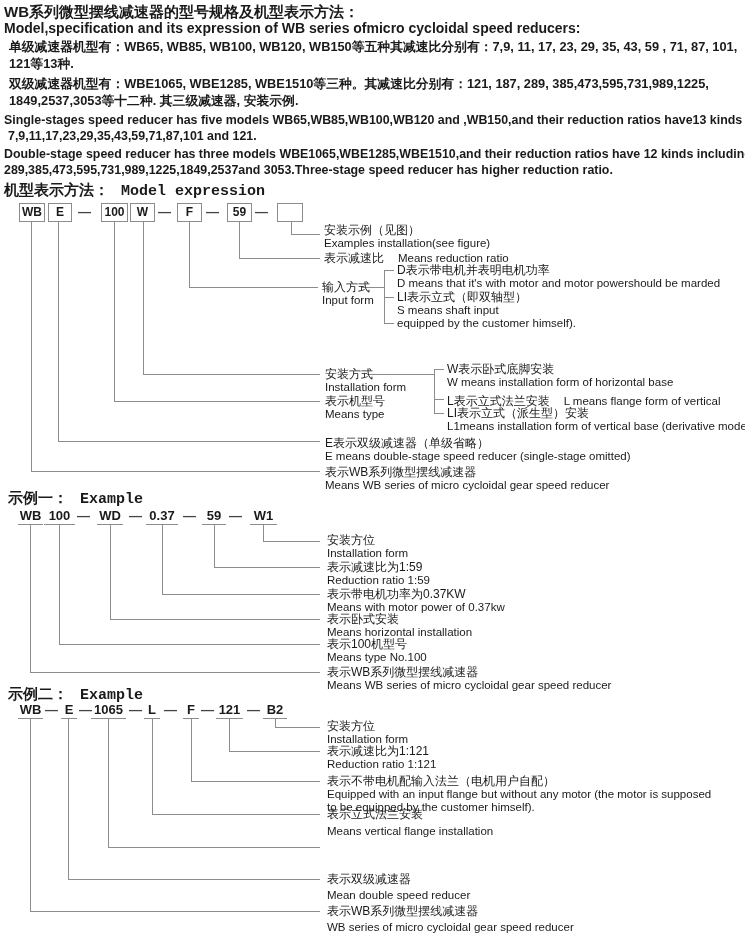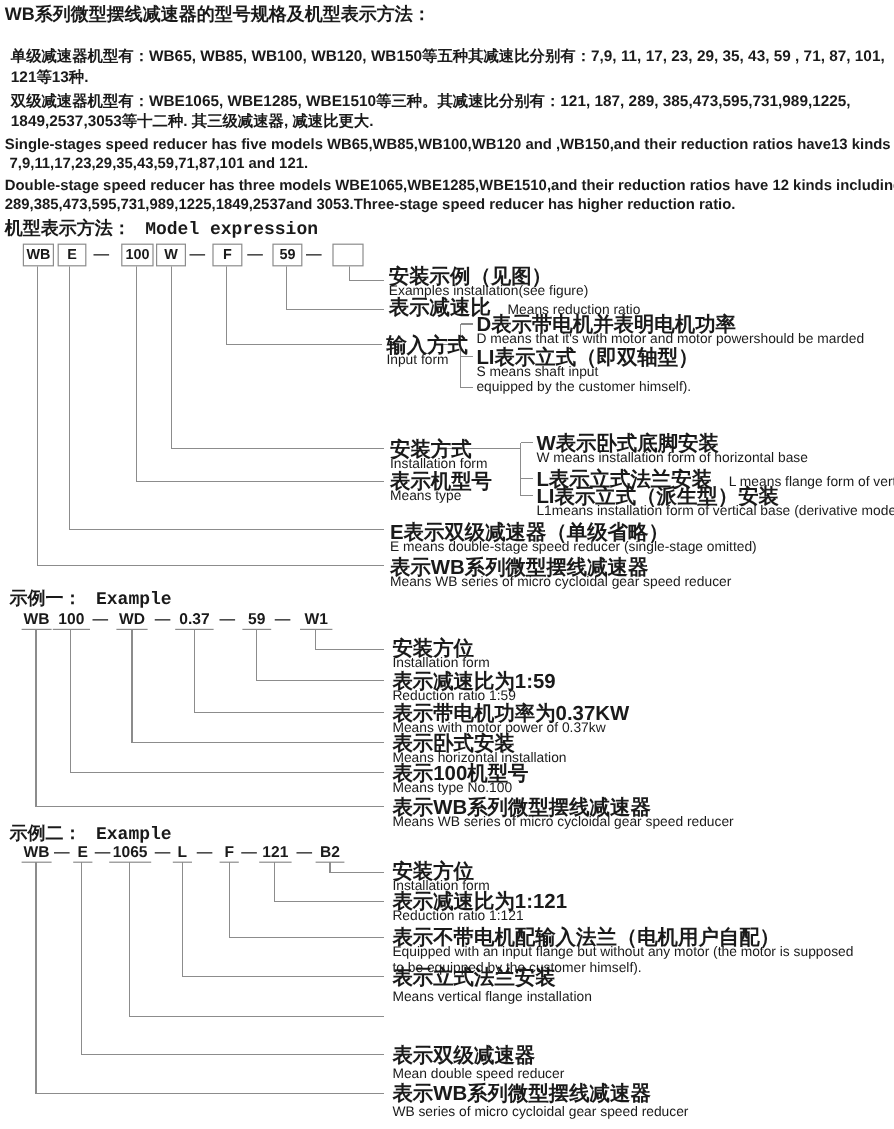--- a/index.html
+++ b/index.html
@@ -17,21 +17,21 @@
   .code-box{
     position:absolute;height:19px;border:1px solid #8c8c8c;box-sizing:border-box;
     font-size:12px;font-weight:bold;text-align:center;line-height:17px;background:#fff;
   }
   .dash{font-size:13px;font-weight:bold;color:#444;}
   .item{
     position:absolute;height:16px;border-bottom:1px solid #8c8c8c;
     font-size:13px;font-weight:bold;text-align:center;line-height:15px;
   }
   .lbl{position:absolute;white-space:nowrap;line-height:13px;}
-  .lbl .cn{display:block;font-size:17px;font-weight:bold;}
+  .lbl .cn{display:block;font-size:12px;font-weight:normal;}
   .lbl .en{display:block;font-size:11.5px;font-weight:normal;}
   .lbl .row .cn,.lbl .row .en{display:inline;}
   .lbl .row .en{margin-left:14px;}
   svg.lines{position:absolute;left:0;top:0;pointer-events:none;}
 </style>
 </head>
 <body>
 
 <div class="page">
 
@@ -59,25 +59,26 @@
     <path d="M275 718 V727 H320"></path>
     <path d="M229 718 V751 H320"></path>
     <path d="M191 718 V781 H320"></path>
     <path d="M152 718 V814 H320"></path>
     <path d="M108 718 V847 H320"></path>
     <path d="M68 718 V879 H320"></path>
     <path d="M30 718 V911 H320"></path>
   </svg>
 
   <div class="abs title-cn" style="left:4px;top:3px">WB系列微型摆线减速器的型号规格及机型表示方法：</div>
+  <div class="abs title-en" style="left:4px;top:20px">Model,specification and its expression of WB series ofmicro cycloidal speed reducers:</div>
 
   <div class="abs para-cn" style="left:9px;top:39px">单级减速器机型有：WB65, WB85, WB100, WB120, WB150等五种其减速比分别有：7,9, 11, 17, 23, 29, 35, 43, 59 , 71, 87, 101,</div>
   <div class="abs para-cn" style="left:9px;top:56px">121等13种.</div>
   <div class="abs para-cn" style="left:9px;top:76px">双级减速器机型有：WBE1065, WBE1285, WBE1510等三种。其减速比分别有：121, 187, 289, 385,473,595,731,989,1225,</div>
-  <div class="abs para-cn" style="left:9px;top:93px">1849,2537,3053等十二种. 其三级减速器, 减速比更大.</div>
+  <div class="abs para-cn" style="left:9px;top:93px">1849,2537,3053等十二种. 其三级减速器, 安装示例.</div>
 
   <div class="abs para-en" style="left:4px;top:113px">Single-stages speed reducer has five models WB65,WB85,WB100,WB120 and ,WB150,and their reduction ratios have13 kinds including</div>
   <div class="abs para-en" style="left:8px;top:129px">7,9,11,17,23,29,35,43,59,71,87,101 and 121.</div>
   <div class="abs para-en" style="left:4px;top:147px">Double-stage speed reducer has three models WBE1065,WBE1285,WBE1510,and their reduction ratios have 12 kinds including 121,187,</div>
   <div class="abs para-en" style="left:4px;top:163px">289,385,473,595,731,989,1225,1849,2537and 3053.Three-stage speed reducer has higher reduction ratio.</div>
 
   <div class="abs sec-head" style="left:4px;top:181px">
     <span class="cn">机型表示方法：</span><span class="en">Model expression</span>
   </div>
 

